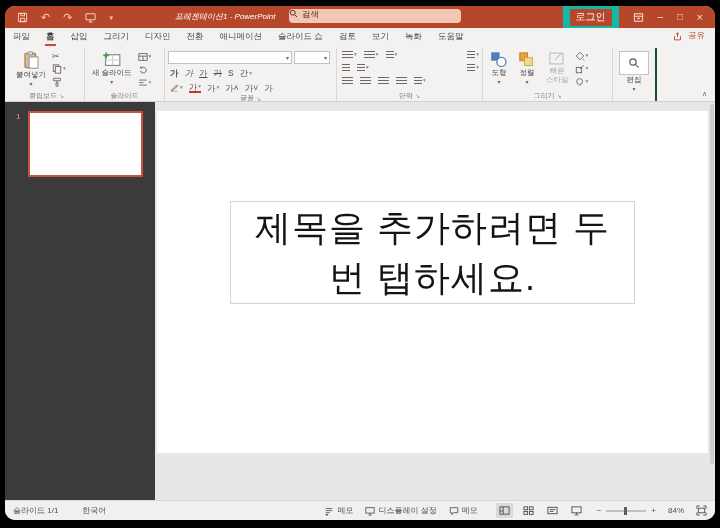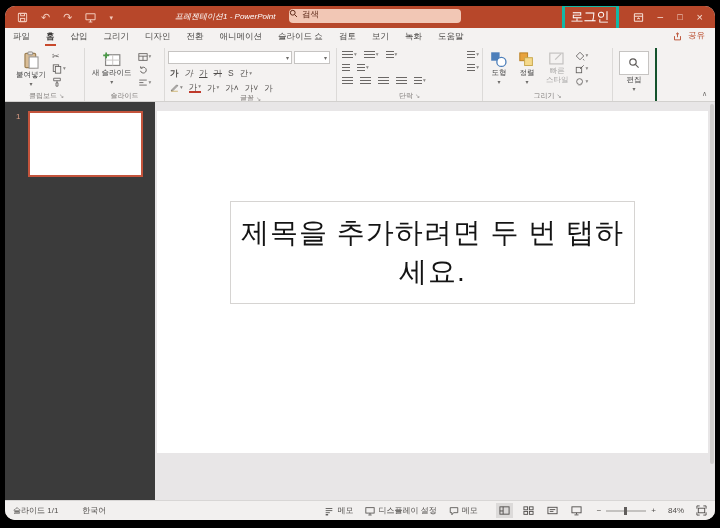--- a/index.html
+++ b/index.html
@@ -7,21 +7,21 @@
   .window { position:absolute; left:5px; top:6px; width:710px; height:514px; border-radius:10px; overflow:hidden; background:#f4f2f1; display:flex; flex-direction:column; }
 
   
   .titlebar { height:22px; background:#b7472a; position:relative; display:flex; align-items:center; flex:0 0 auto; }
   .qat { display:flex; align-items:center; gap:13px; padding-left:12px; }
   .qat .qbtn { display:flex; align-items:center; color:#f3cabb; cursor:default; font-size:11px; line-height:1; }
   .titlebar-title { position:absolute; left:170px; top:0; height:22px; line-height:22px; color:#fff; font-size:8px; white-space:nowrap;font-style:italic; }
   .searchbox { position:absolute; left:284px; top:3px; width:172px; height:14px; background:#f2c7b5; border-radius:4px; display:flex; gap:4px; }
   .searchbox span { font-size:8.5px; color:#5a2514; }
   .tb-right { position:absolute; right:0; top:0; height:22px; display:flex; align-items:center; gap:14px; padding-right:12px; }
-  .login-btn { border:3px solid #14b8a6; border-radius:2px; color:#fff; font-size:13px; padding:1.5px 6px; }
+  .login-btn { border:7px solid #14b8a6; border-radius:2px; color:#fff; font-size:10px; padding:1.5px 6px; }
   .winctl { color:#f6ded4; font-size:10px; line-height:1; }
 
   
   .tabrow { height:18px; background:#f4f2f1; display:flex; align-items:stretch; padding-left:0; position:relative; flex:0 0 auto; }
   .tab { font-size:8.5px; color:#484644; padding:0 8px; display:flex; align-items:center; position:relative; }
   .tab.active { color:#3b3a39; font-weight:bold; }
   .tab.active::after { content:""; position:absolute; left:7px; right:7px; bottom:0; height:2px; background:#c8492c; }
   .share-btn { position:absolute; right:10px; top:2px; display:flex; align-items:center; gap:6px; color:#b94a2b; font-size:8.5px; }
 
   
@@ -54,21 +54,21 @@
 
   
   .content { flex:1; display:flex; min-height:0; }
   .thumb-panel { width:150px; background:#3b3b3b; position:relative; flex:0 0 auto; }
   .thumb-num { position:absolute; left:11px; top:10px; font-size:8px; color:#dd9d85; }
   .thumb-slide { position:absolute; left:23px; top:9px; width:115px; height:66px; background:#fff; border:2px solid #c4543c; }
   .canvas { flex:1; background:#e8e6e7; position:relative; }
   .slide { position:absolute; left:2px; top:9px; width:551px; height:342px; background:#fff; }
   .ph { position:absolute; left:73px; width:405px; border:1px solid #d6d4d2; background:#fff; }
   .ph-title { top:90px; height:103px; display:flex; align-items:center; justify-content:center; }
-  .ph-title .ph-text { font-size:28px; color:#141414; text-align:center; line-height:1.38; letter-spacing:1px; padding:0 6px; }
+  .ph-title .ph-text { font-size:36px; color:#141414; text-align:center; line-height:1.38; letter-spacing:1px; padding:0 6px; }
   .ph-subtitle { top:197px; height:73px; }
   .ph-subtitle .ph-text { display:block; font-size:12.5px; color:#1c1c1c; text-align:center; padding-top:5px; letter-spacing:.5px; }
   .vscroll { position:absolute; right:1px; top:2px; width:4px; height:360px; background:#cfcdcc; border-radius:2px; }
 
   
   .statusbar { height:20px; background:#f2f0ef; border-top:1px solid #d8d6d5; display:flex; align-items:center; font-size:8px; color:#514e4c; padding:0 8px; flex:0 0 auto; }
   .sb-left { display:flex; align-items:center; gap:24px; }
   .sb-right { margin-left:auto; display:flex; align-items:center; gap:12px; }
   .sb-item { display:flex; align-items:center; gap:3px; }
   .viewbtns { display:flex; align-items:center; gap:7px; margin-left:6px; }

